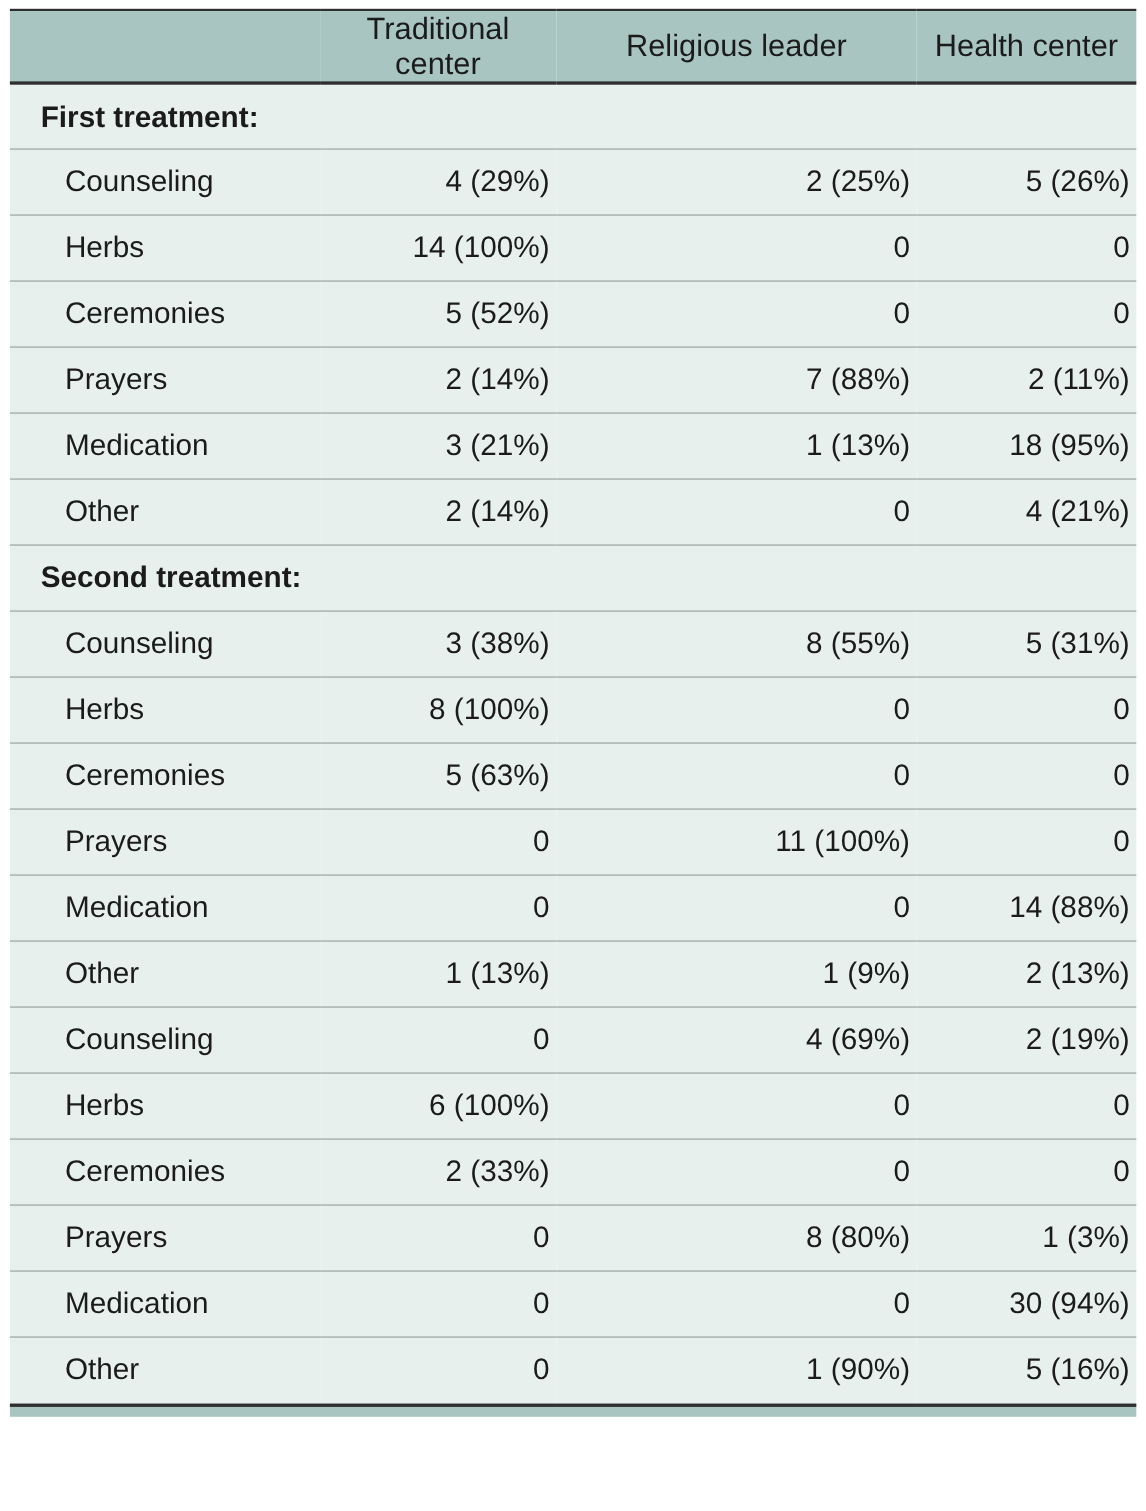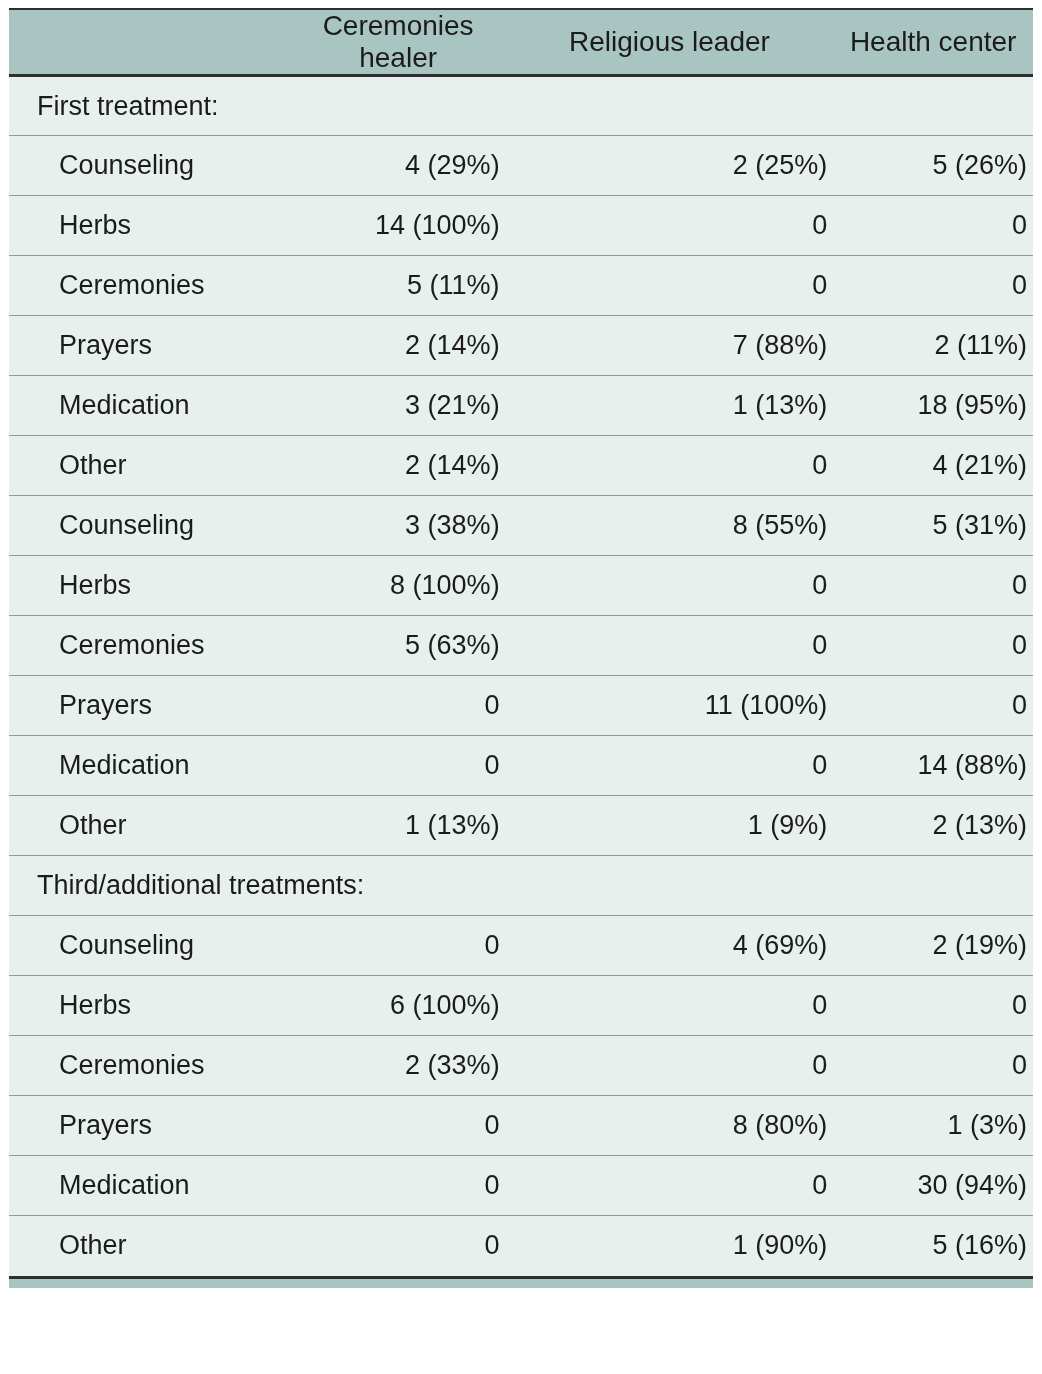--- a/index.html
+++ b/index.html
@@ -43,21 +43,21 @@
     background: var(--body-bg);
     height: 60px;
     font-size: 27px;
     vertical-align: middle;
     padding: 0 6px;
   }
   tbody tr:not(:first-child) td {
     border-top: 1px solid var(--rule-light);
   }
   td.section-label {
-    font-weight: 400;
+    font-weight: 700;
     text-align: left;
     padding-left: 28px;
   }
   td.row-label {
     text-align: left;
     padding-left: 50px;
   }
   td.value-cell {
     text-align: right;
   }
@@ -74,21 +74,21 @@
   <table class="treatments">
     <colgroup>
       <col style="width:27.5%">
       <col style="width:21%">
       <col style="width:32%">
       <col style="width:19.5%">
     </colgroup>
     <thead>
       <tr>
         <th></th>
-        <th>Ceremonies healer</th>
+        <th>Traditional center</th>
         <th>Religious leader</th>
         <th>Health center</th>
       </tr>
     </thead>
     <tbody id="table-body">
         <tr>
           <td colspan="4" class="section-label">First treatment:</td>
         </tr>
         <tr>
           <td class="row-label">Counseling</td>
@@ -97,21 +97,21 @@
           <td class="value-cell">5 (26%)</td>
         </tr>
         <tr>
           <td class="row-label">Herbs</td>
           <td class="value-cell">14 (100%)</td>
           <td class="value-cell">0</td>
           <td class="value-cell">0</td>
         </tr>
         <tr>
           <td class="row-label">Ceremonies</td>
-          <td class="value-cell">5 (11%)</td>
+          <td class="value-cell">5 (52%)</td>
           <td class="value-cell">0</td>
           <td class="value-cell">0</td>
         </tr>
         <tr>
           <td class="row-label">Prayers</td>
           <td class="value-cell">2 (14%)</td>
           <td class="value-cell">7 (88%)</td>
           <td class="value-cell">2 (11%)</td>
         </tr>
         <tr>
@@ -120,20 +120,23 @@
           <td class="value-cell">1 (13%)</td>
           <td class="value-cell">18 (95%)</td>
         </tr>
         <tr>
           <td class="row-label">Other</td>
           <td class="value-cell">2 (14%)</td>
           <td class="value-cell">0</td>
           <td class="value-cell">4 (21%)</td>
         </tr>
         <tr>
+          <td colspan="4" class="section-label">Second treatment:</td>
+        </tr>
+        <tr>
           <td class="row-label">Counseling</td>
           <td class="value-cell">3 (38%)</td>
           <td class="value-cell">8 (55%)</td>
           <td class="value-cell">5 (31%)</td>
         </tr>
         <tr>
           <td class="row-label">Herbs</td>
           <td class="value-cell">8 (100%)</td>
           <td class="value-cell">0</td>
           <td class="value-cell">0</td>
@@ -154,23 +157,20 @@
           <td class="row-label">Medication</td>
           <td class="value-cell">0</td>
           <td class="value-cell">0</td>
           <td class="value-cell">14 (88%)</td>
         </tr>
         <tr>
           <td class="row-label">Other</td>
           <td class="value-cell">1 (13%)</td>
           <td class="value-cell">1 (9%)</td>
           <td class="value-cell">2 (13%)</td>
-        </tr>
-        <tr>
-          <td colspan="4" class="section-label">Third/additional treatments:</td>
         </tr>
         <tr>
           <td class="row-label">Counseling</td>
           <td class="value-cell">0</td>
           <td class="value-cell">4 (69%)</td>
           <td class="value-cell">2 (19%)</td>
         </tr>
         <tr>
           <td class="row-label">Herbs</td>
           <td class="value-cell">6 (100%)</td>

